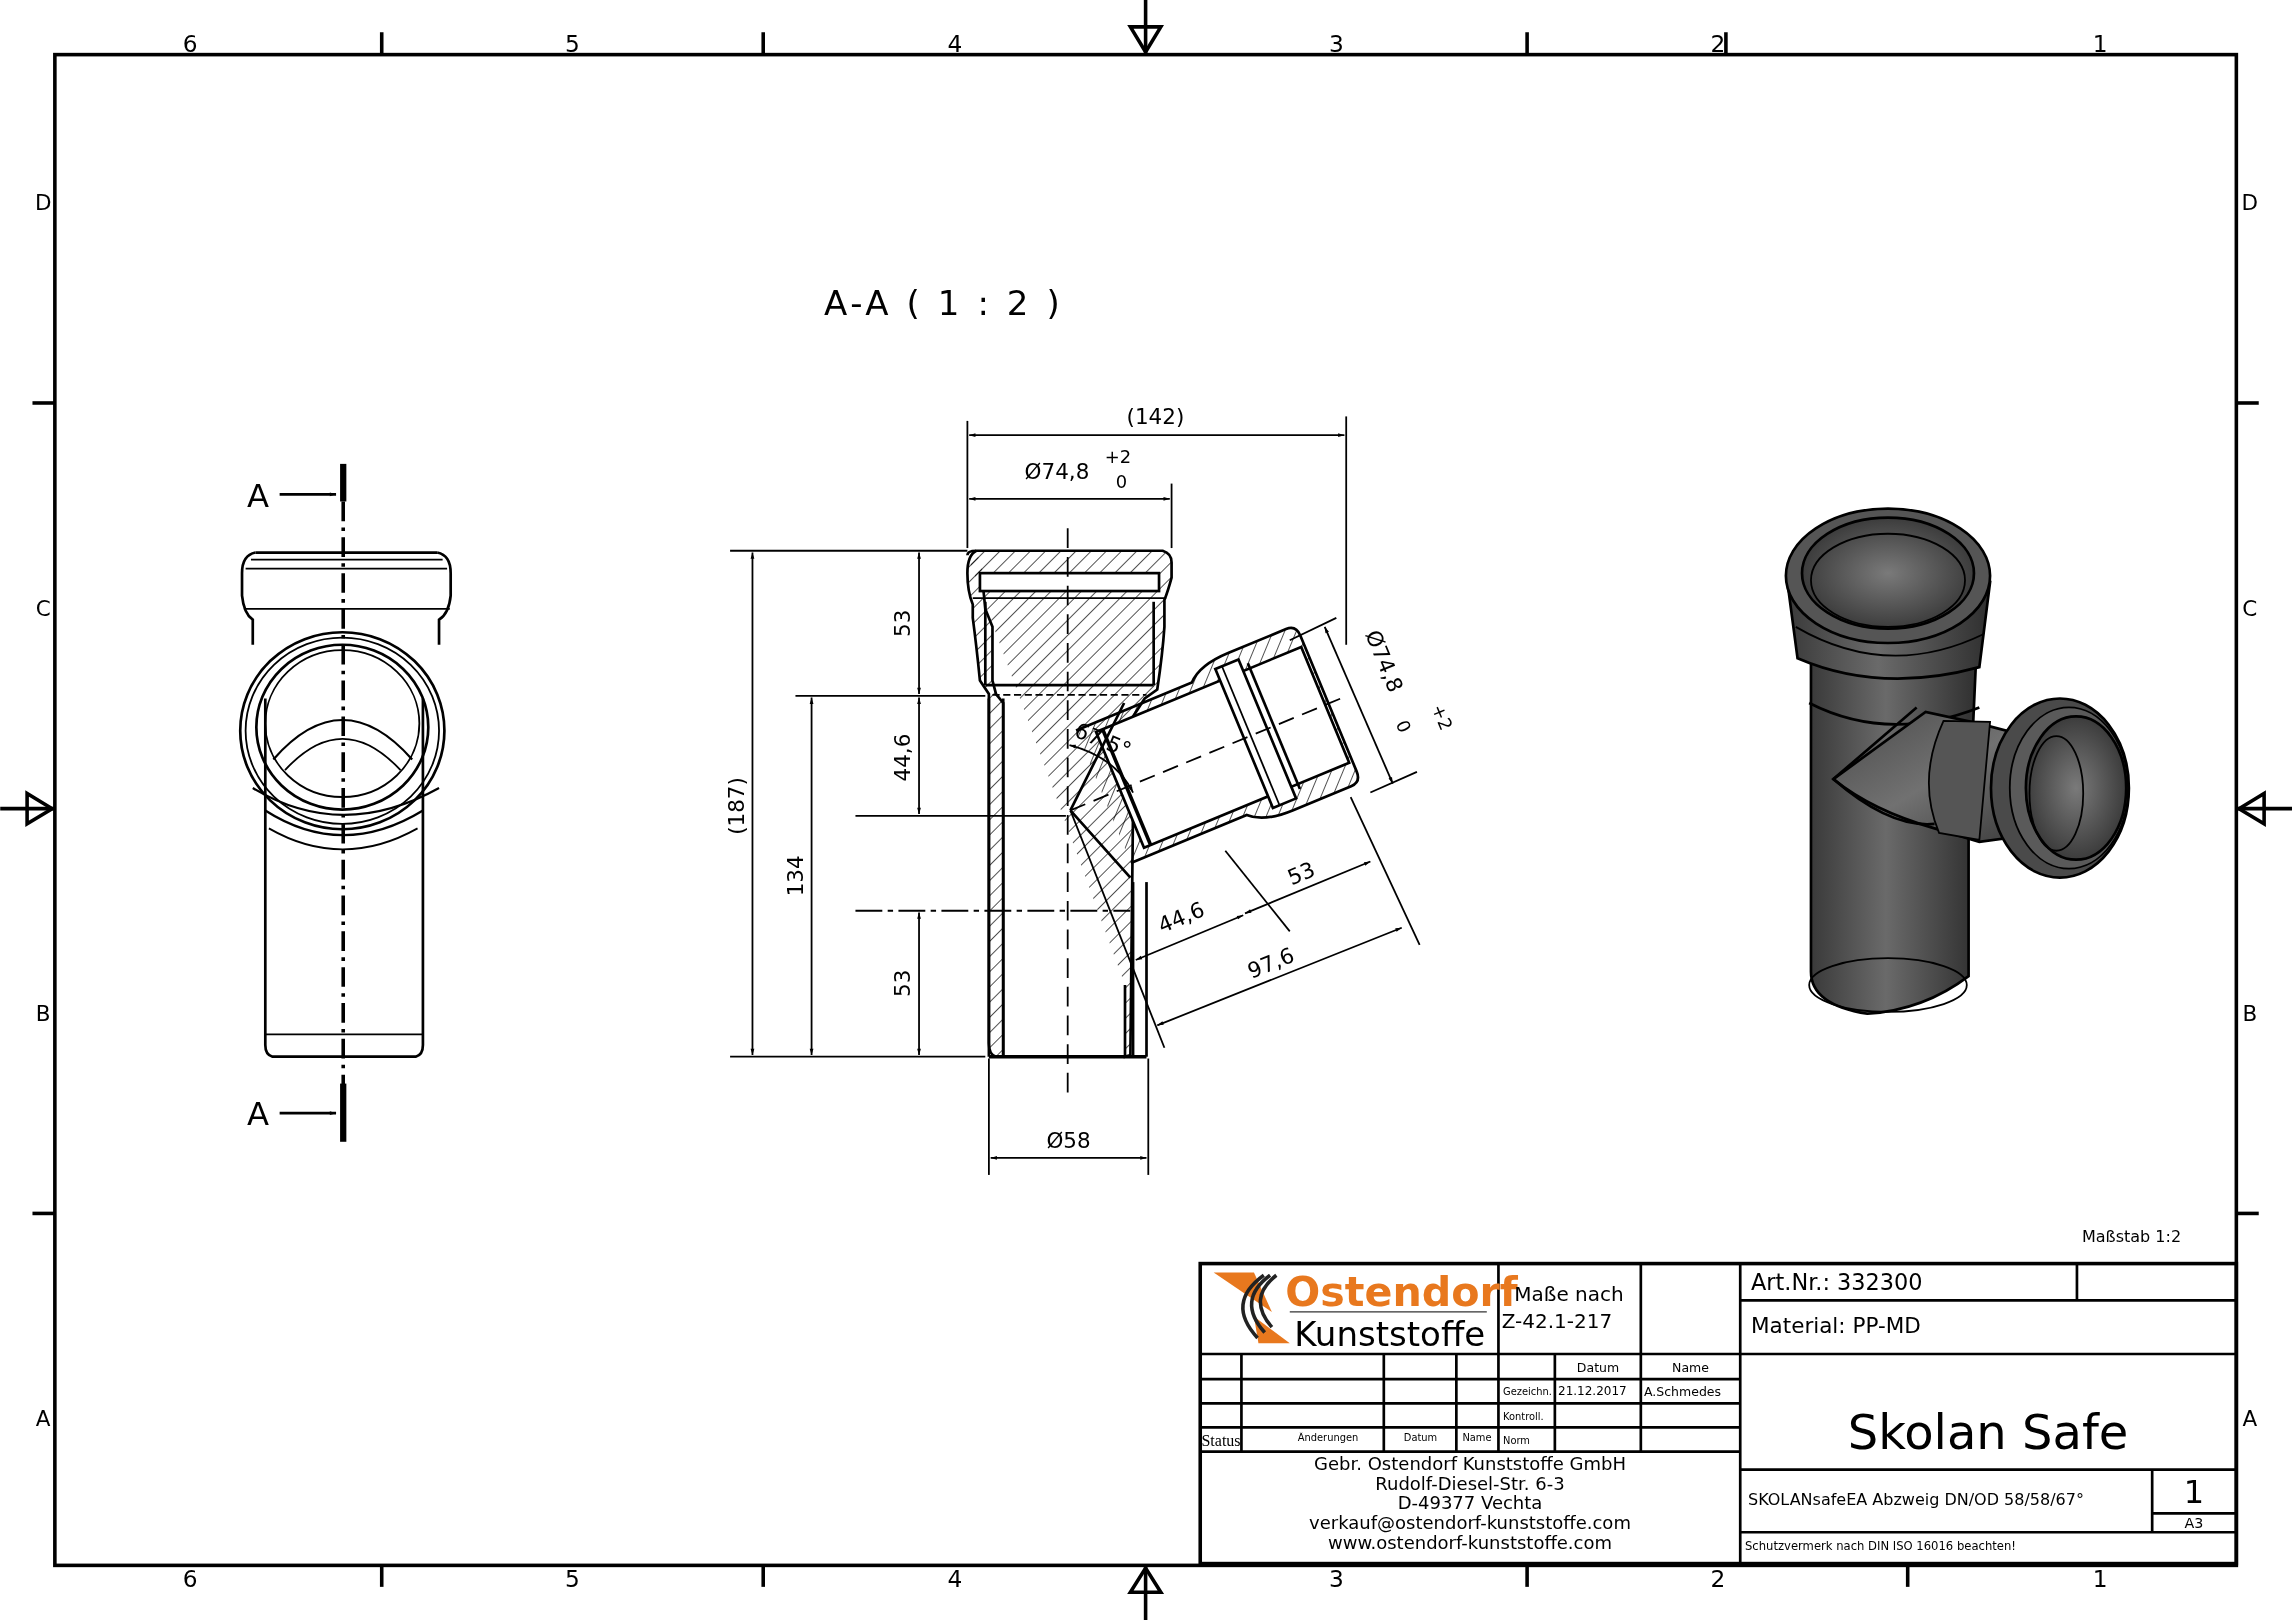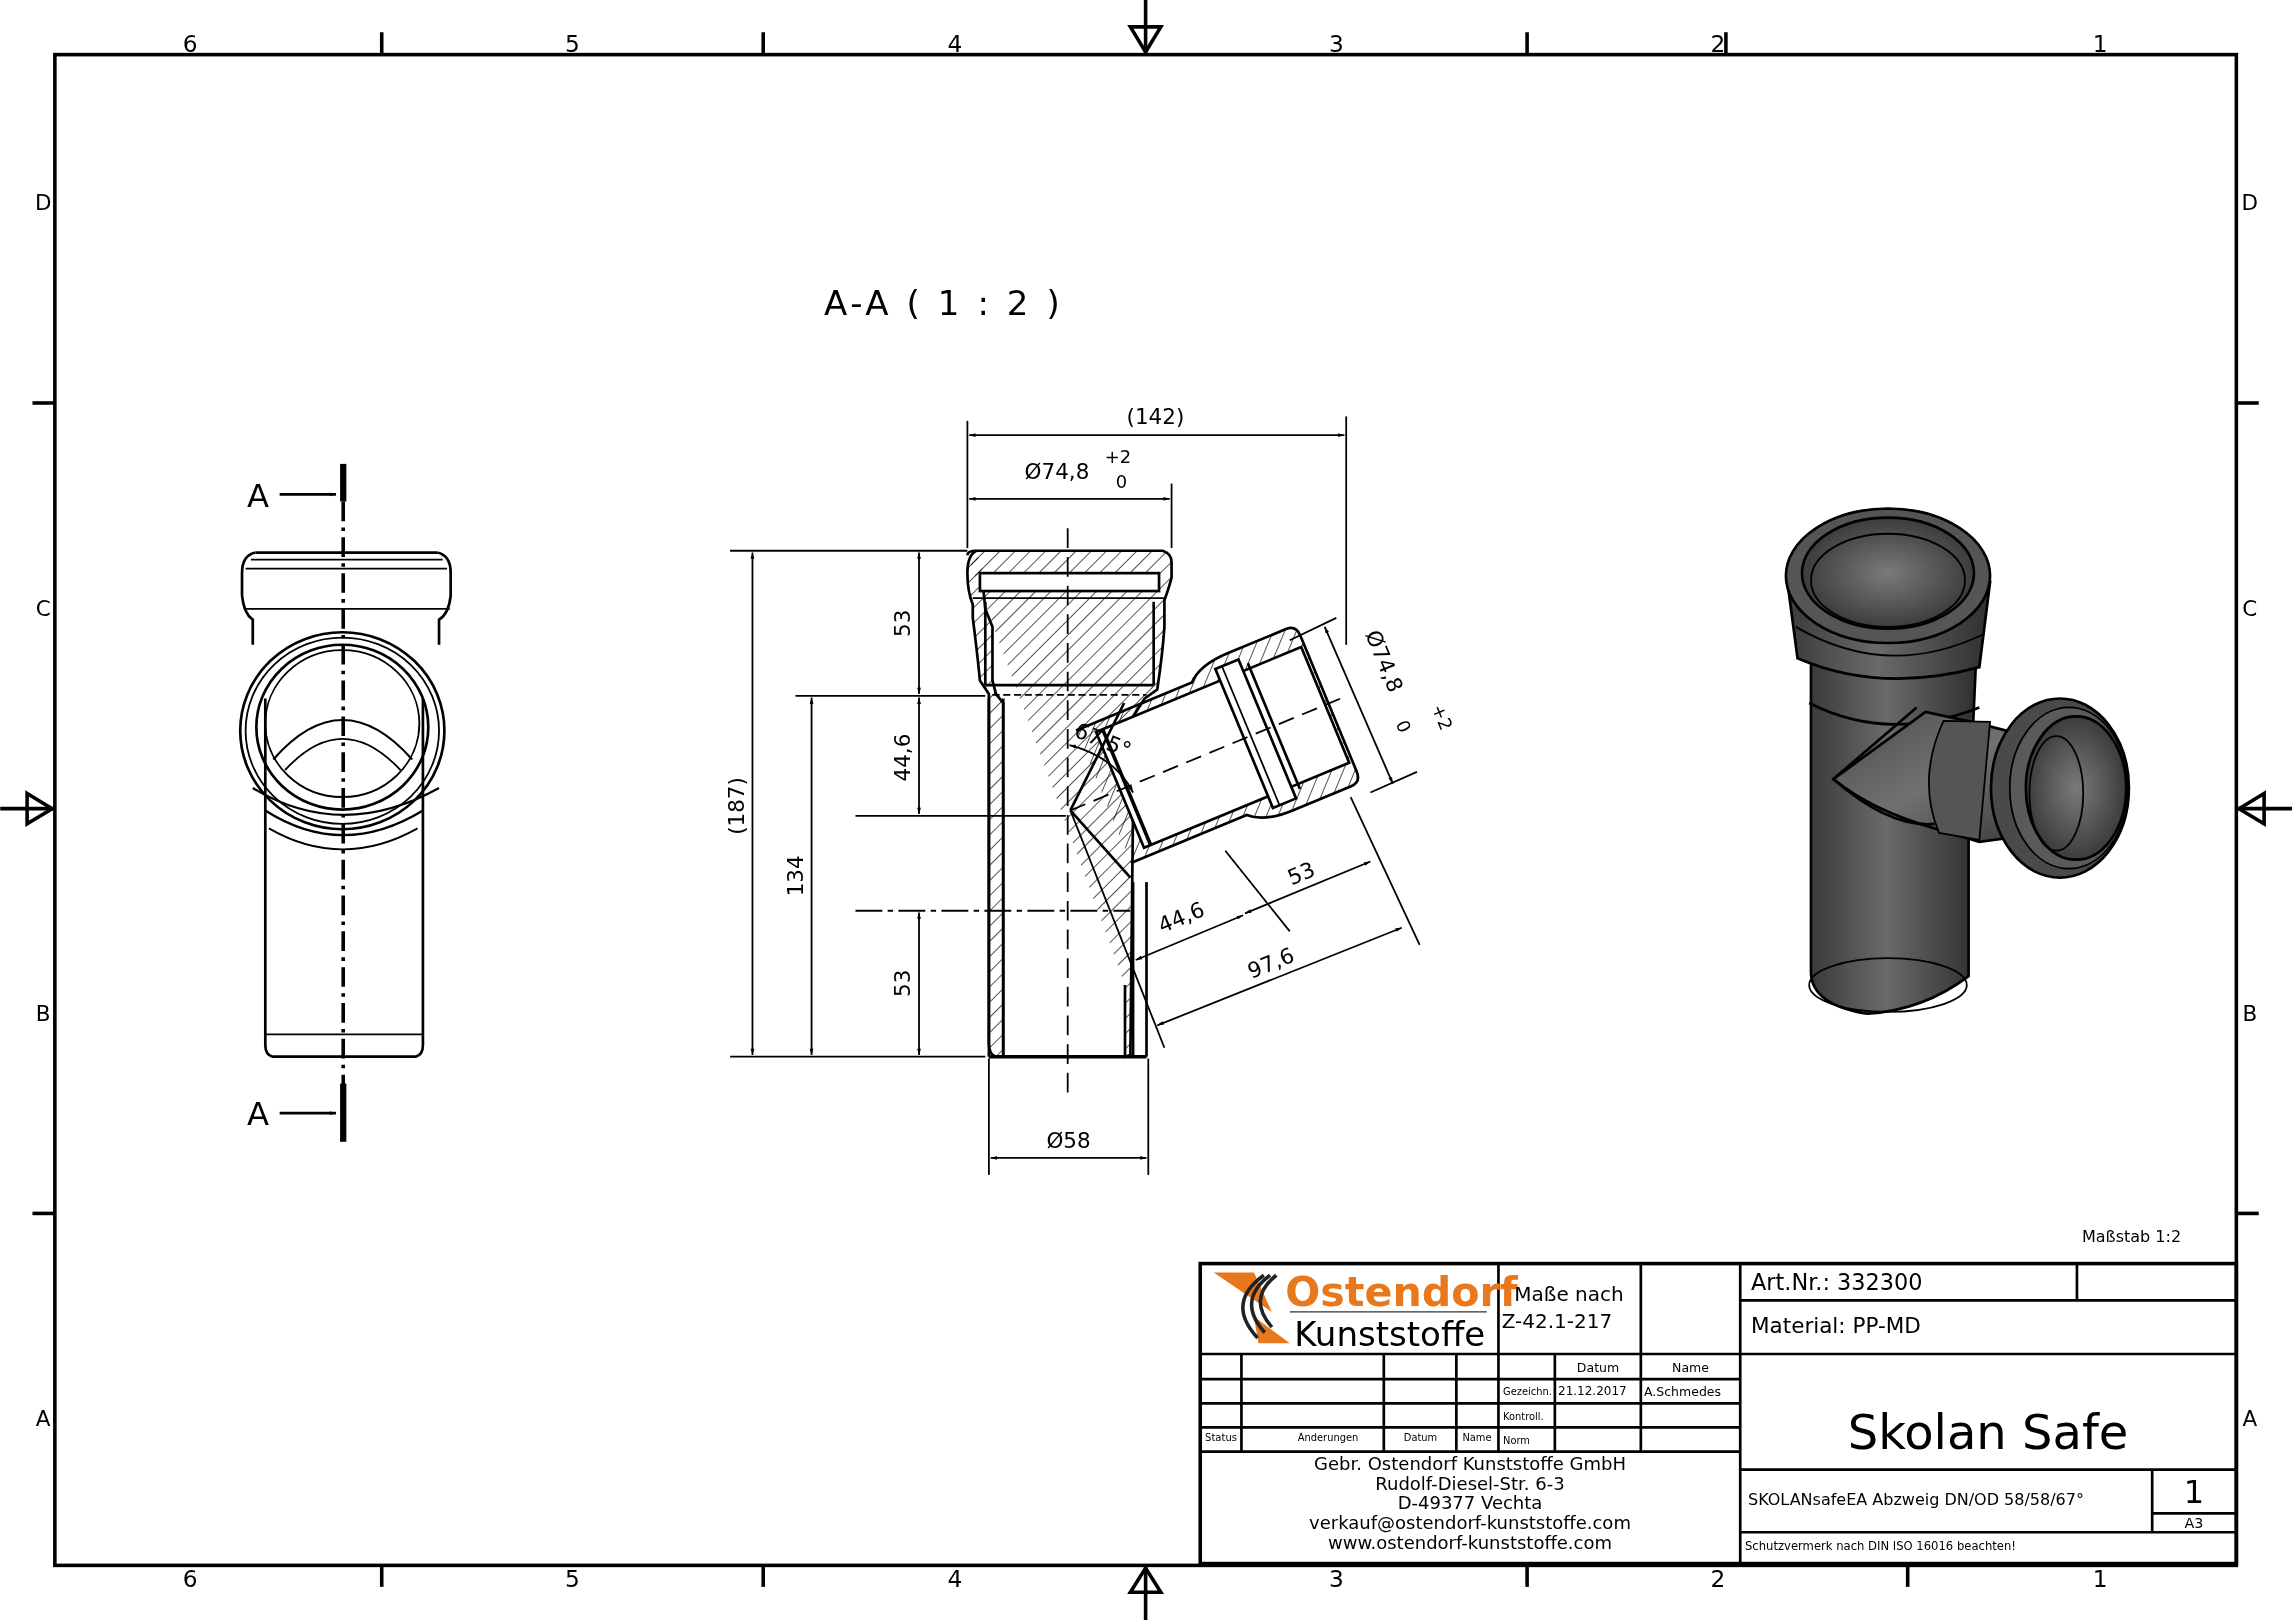--- a/index.html
+++ b/index.html
@@ -295,21 +295,21 @@
 
 <div class="tb-cell tb-small" style="left:1555px;top:1360px;width:86px;text-align:center;font-size:12.5px;">Datum</div>
 <div class="tb-cell tb-small" style="left:1641px;top:1360px;width:99px;text-align:center;font-size:12.5px;">Name</div>
 
 <div class="tb-cell tb-small" style="left:1503px;top:1386px;width:52px;font-size:9.9px;">Gezeichn.</div>
 <div class="tb-cell tb-small" style="left:1558px;top:1384px;width:84px;font-size:12px;">21.12.2017</div>
 <div class="tb-cell tb-small" style="left:1644px;top:1384px;width:95px;font-size:12.5px;">A.Schmedes</div>
 <div class="tb-cell tb-small" style="left:1503px;top:1411px;width:52px;font-size:9.9px;">Kontroll.</div>
 <div class="tb-cell tb-small" style="left:1503px;top:1435px;width:52px;font-size:9.9px;">Norm</div>
 
-<div class="tb-cell tb-small" style="left:1201px;top:1432px;width:40px;text-align:center;font-size:10px;">Status</div>
+<div class="tb-cell tb-small" style="left:1201px;top:1432px;width:40px;text-align:center;font-size:16px;font-family:Liberation Serif, serif;">Status</div>
 <div class="tb-cell tb-small" style="left:1241px;top:1432px;width:142px;text-align:center;font-size:9.9px;margin-left:16px;">Änderungen</div>
 <div class="tb-cell tb-small" style="left:1384px;top:1432px;width:73px;text-align:center;font-size:9.9px;">Datum</div>
 <div class="tb-cell tb-small" style="left:1456px;top:1432px;width:42px;text-align:center;font-size:9.9px;">Name</div>
 
 <div class="tb-cell" style="left:1200px;top:1454px;width:540px;text-align:center;font-size:18px;line-height:19.7px;">
   <div>Gebr. Ostendorf Kunststoffe GmbH</div>
   <div>Rudolf-Diesel-Str. 6-3</div>
   <div>D-49377 Vechta</div>
   <div>verkauf@ostendorf-kunststoffe.com</div>
   <div>www.ostendorf-kunststoffe.com</div>

